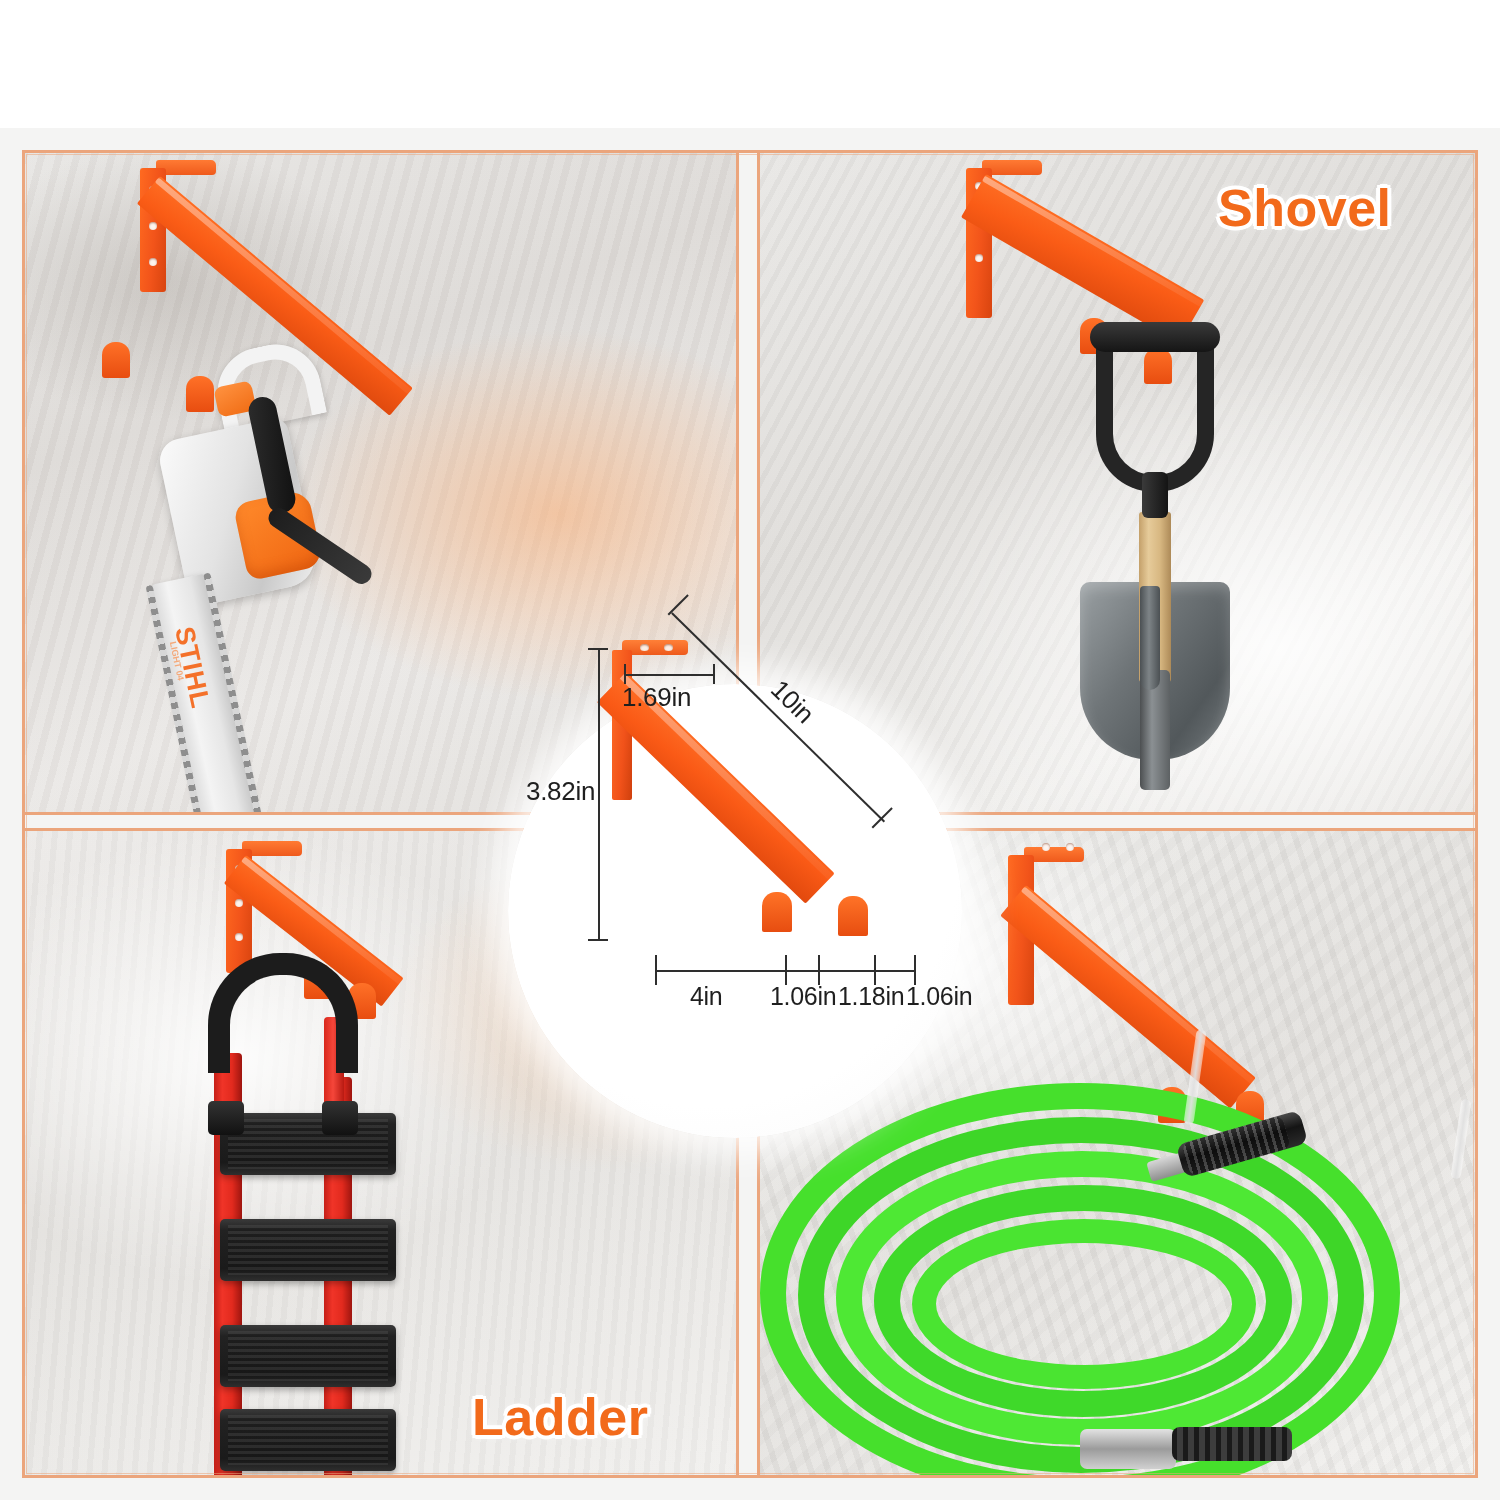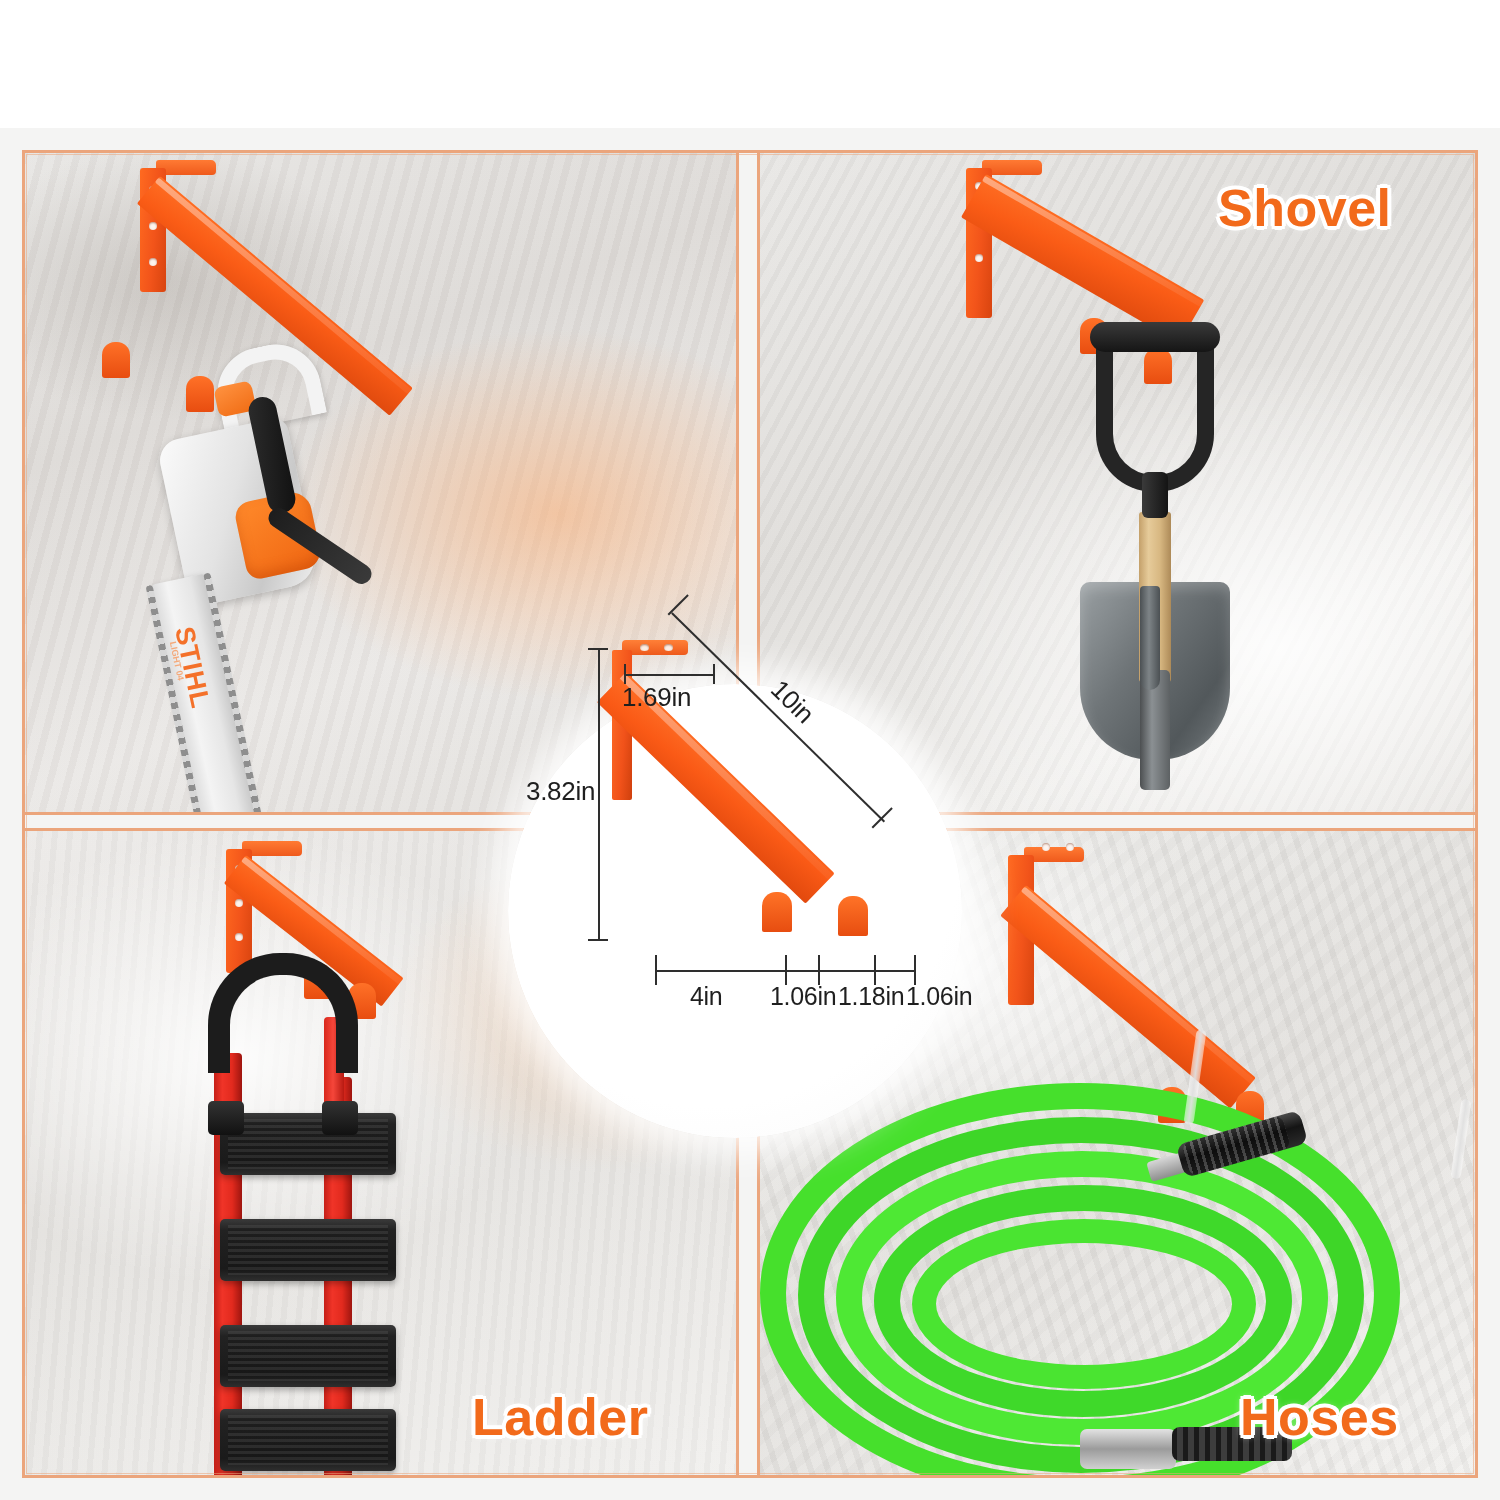--- a/index.html
+++ b/index.html
@@ -489,21 +489,20 @@
         <div class="hose-ring" style="left:192px; top:176px; width:344px; height:170px; border-width:24px; border-color:#4ae431;"></div>
       </div>
 
       <div class="hose-tie" style="left:430px; top:198px;"></div>
       <div class="hose-tie" style="left:696px; top:268px; height:80px;"></div>
       <div class="hose-nozzle" style="left:418px; top:296px;"></div>
       <div class="hose-tip" style="left:388px; top:324px;"></div>
       <div class="hose-coupler" style="left:320px; top:598px;"></div>
       <div class="hose-coupler-b" style="left:412px; top:596px;"></div>
 
-      <div class="q-label" style="left:480px; top:556px;">Hoses</div>
     </div>
 
     <div class="div-v a"></div>
     <div class="div-v b"></div>
     <div class="div-h a"></div>
     <div class="div-h b"></div>
     <div class="frame"></div>
     <div class="frame-inner"></div>
 
     <div class="callout"></div>

